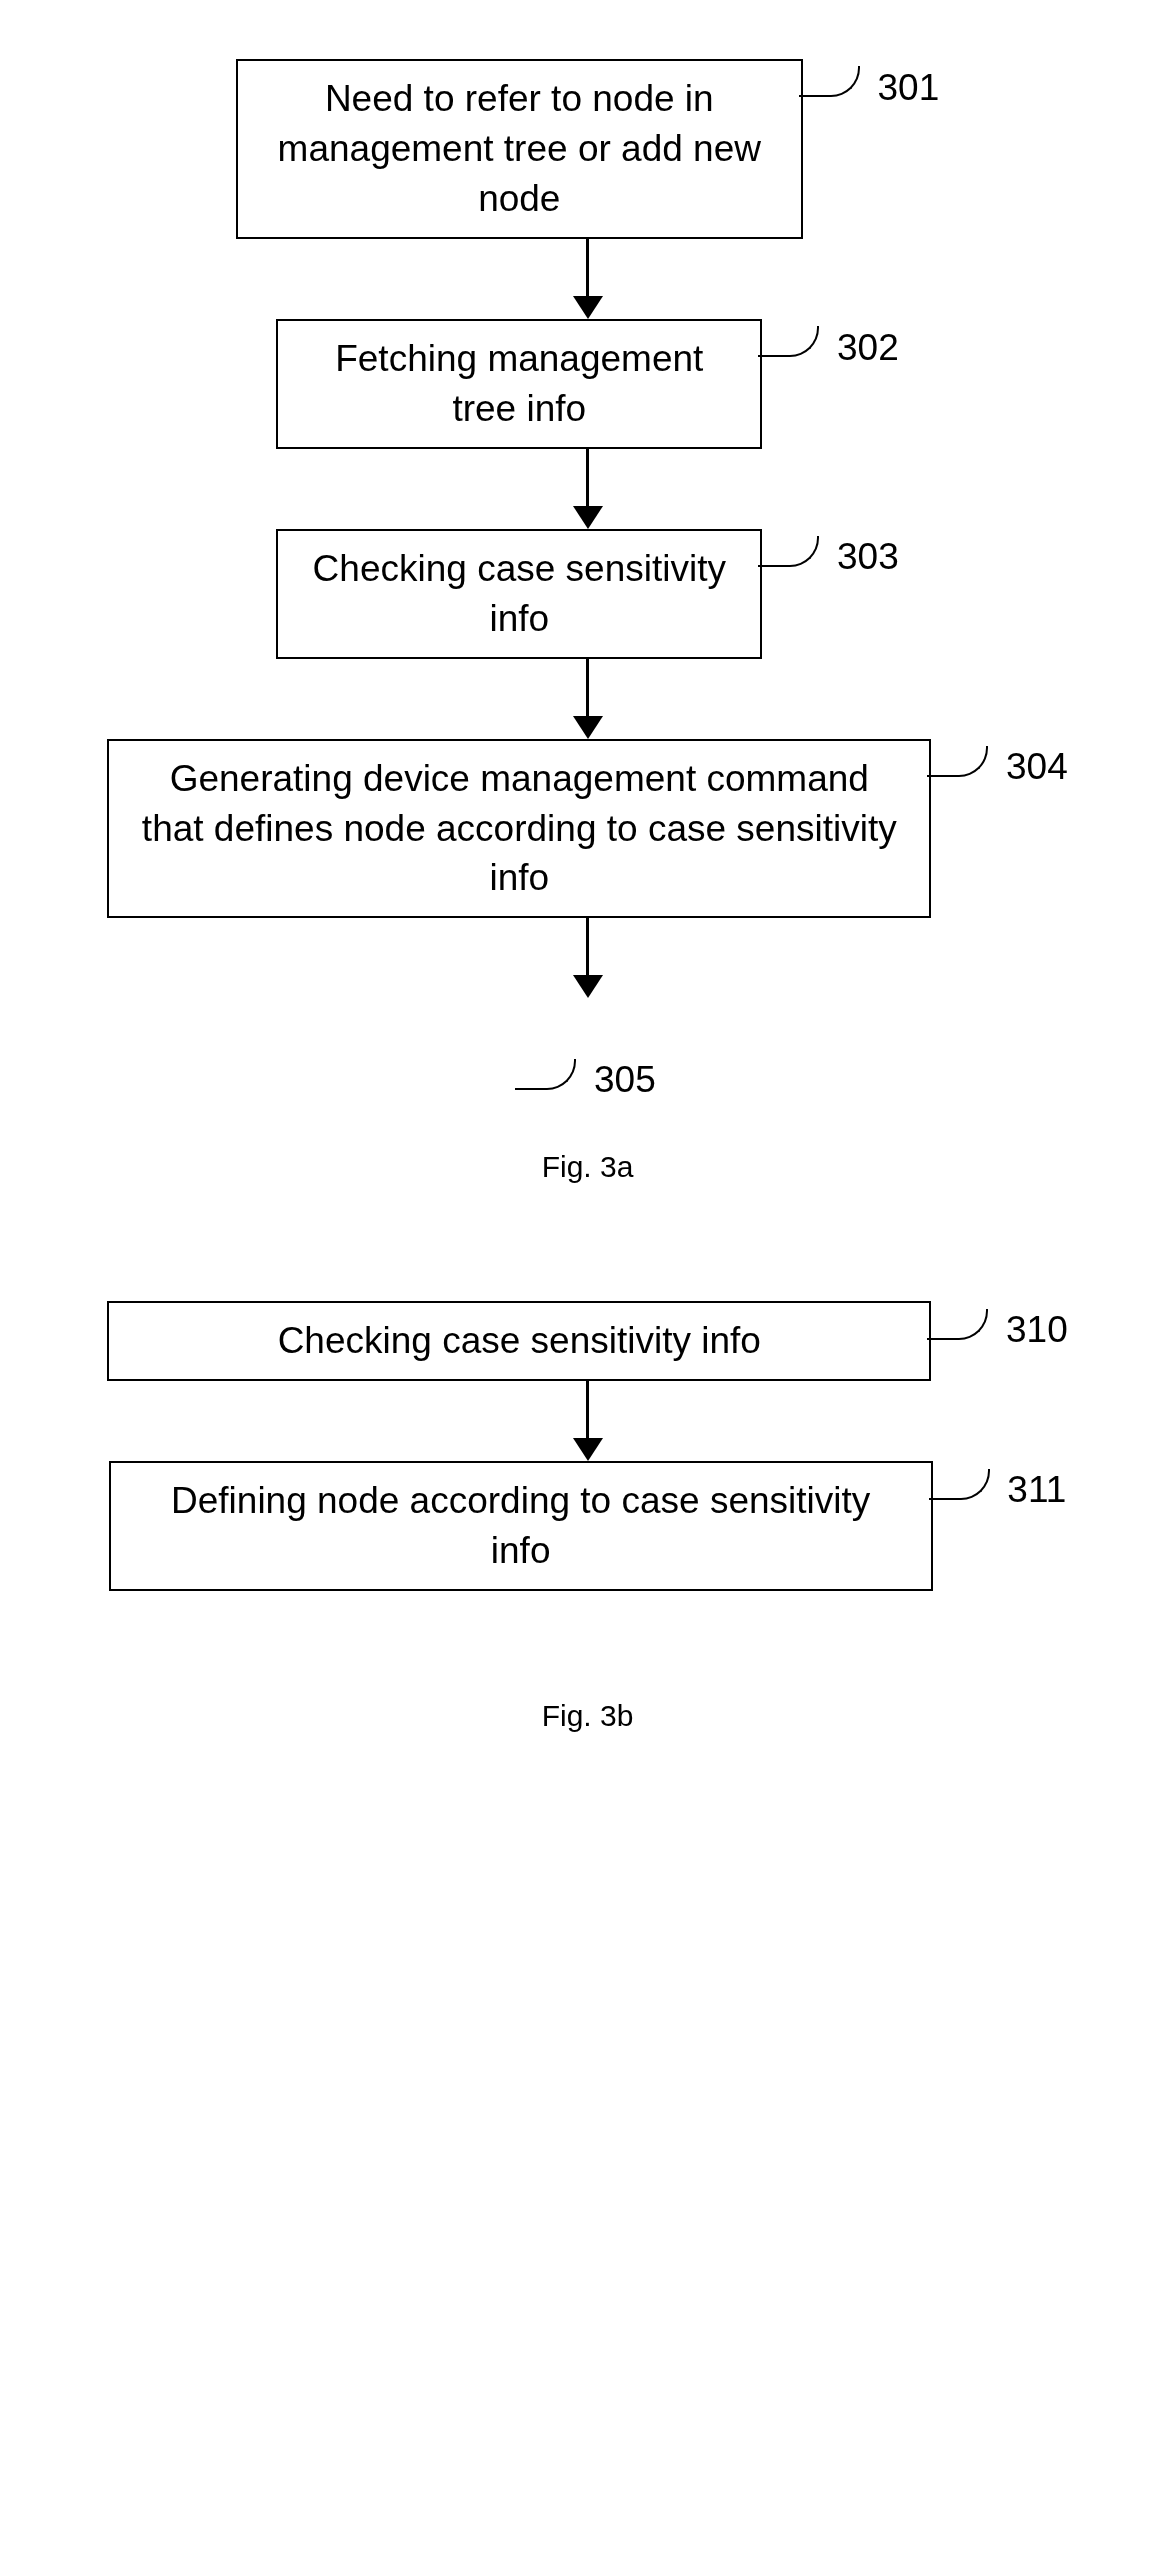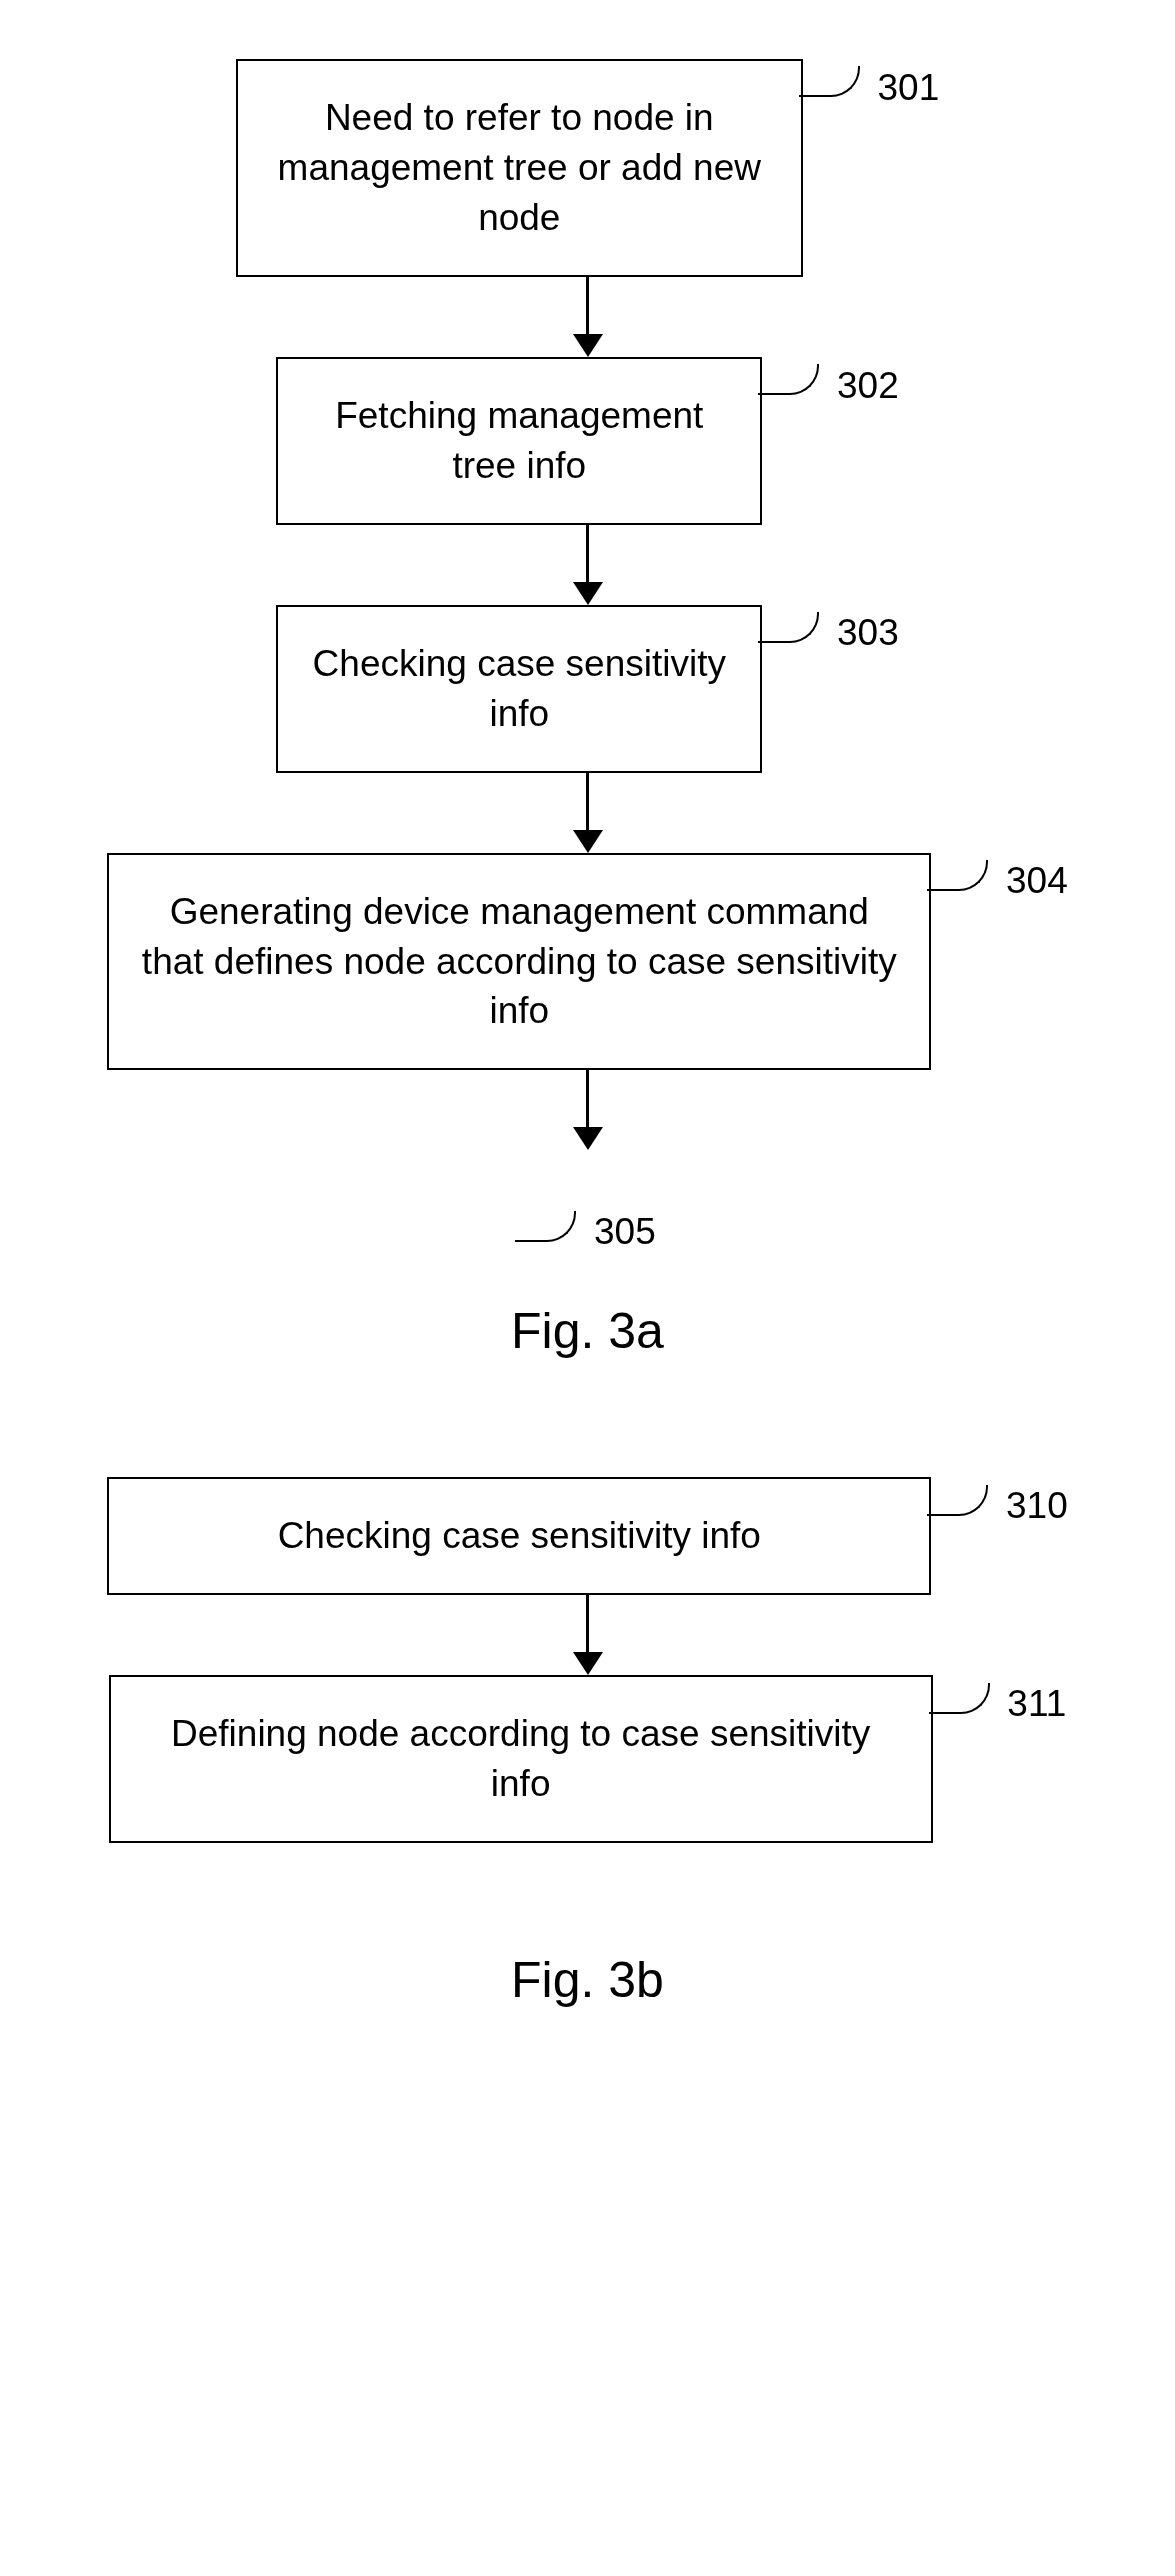--- a/index.html
+++ b/index.html
@@ -16,21 +16,21 @@
     align-items: center;
     margin-bottom: 78px;
   }
   .step-row {
     display: flex;
     align-items: flex-start;
     position: relative;
   }
   .box {
     border: 2.9px solid #000;
-    padding: 32px 29px;
+    padding: 13px 29px;
     text-align: center;
     font-size: 37px;
     line-height: 1.35;
     background: #fff;
     box-sizing: border-box;
   }
   .w-narrow { width: 567px; }
   .w-mid    { width: 486px; }
   .w-wide   { width: 824px; }
   .label {
@@ -68,21 +68,21 @@
   }
   .arrow .head {
     width: 0;
     height: 0;
     border-left: 15.6px solid transparent;
     border-right: 15.6px solid transparent;
     border-top: 23.4px solid #000;
     margin-top: -2px;
   }
   .caption {
-    font-size: 50px;
+    font-size: 30px;
     text-align: center;
     margin-top: 49px;
   }
 </style>
 </head>
 <body>
 
 <div class="flowchart">
 
   <div class="step-row">

